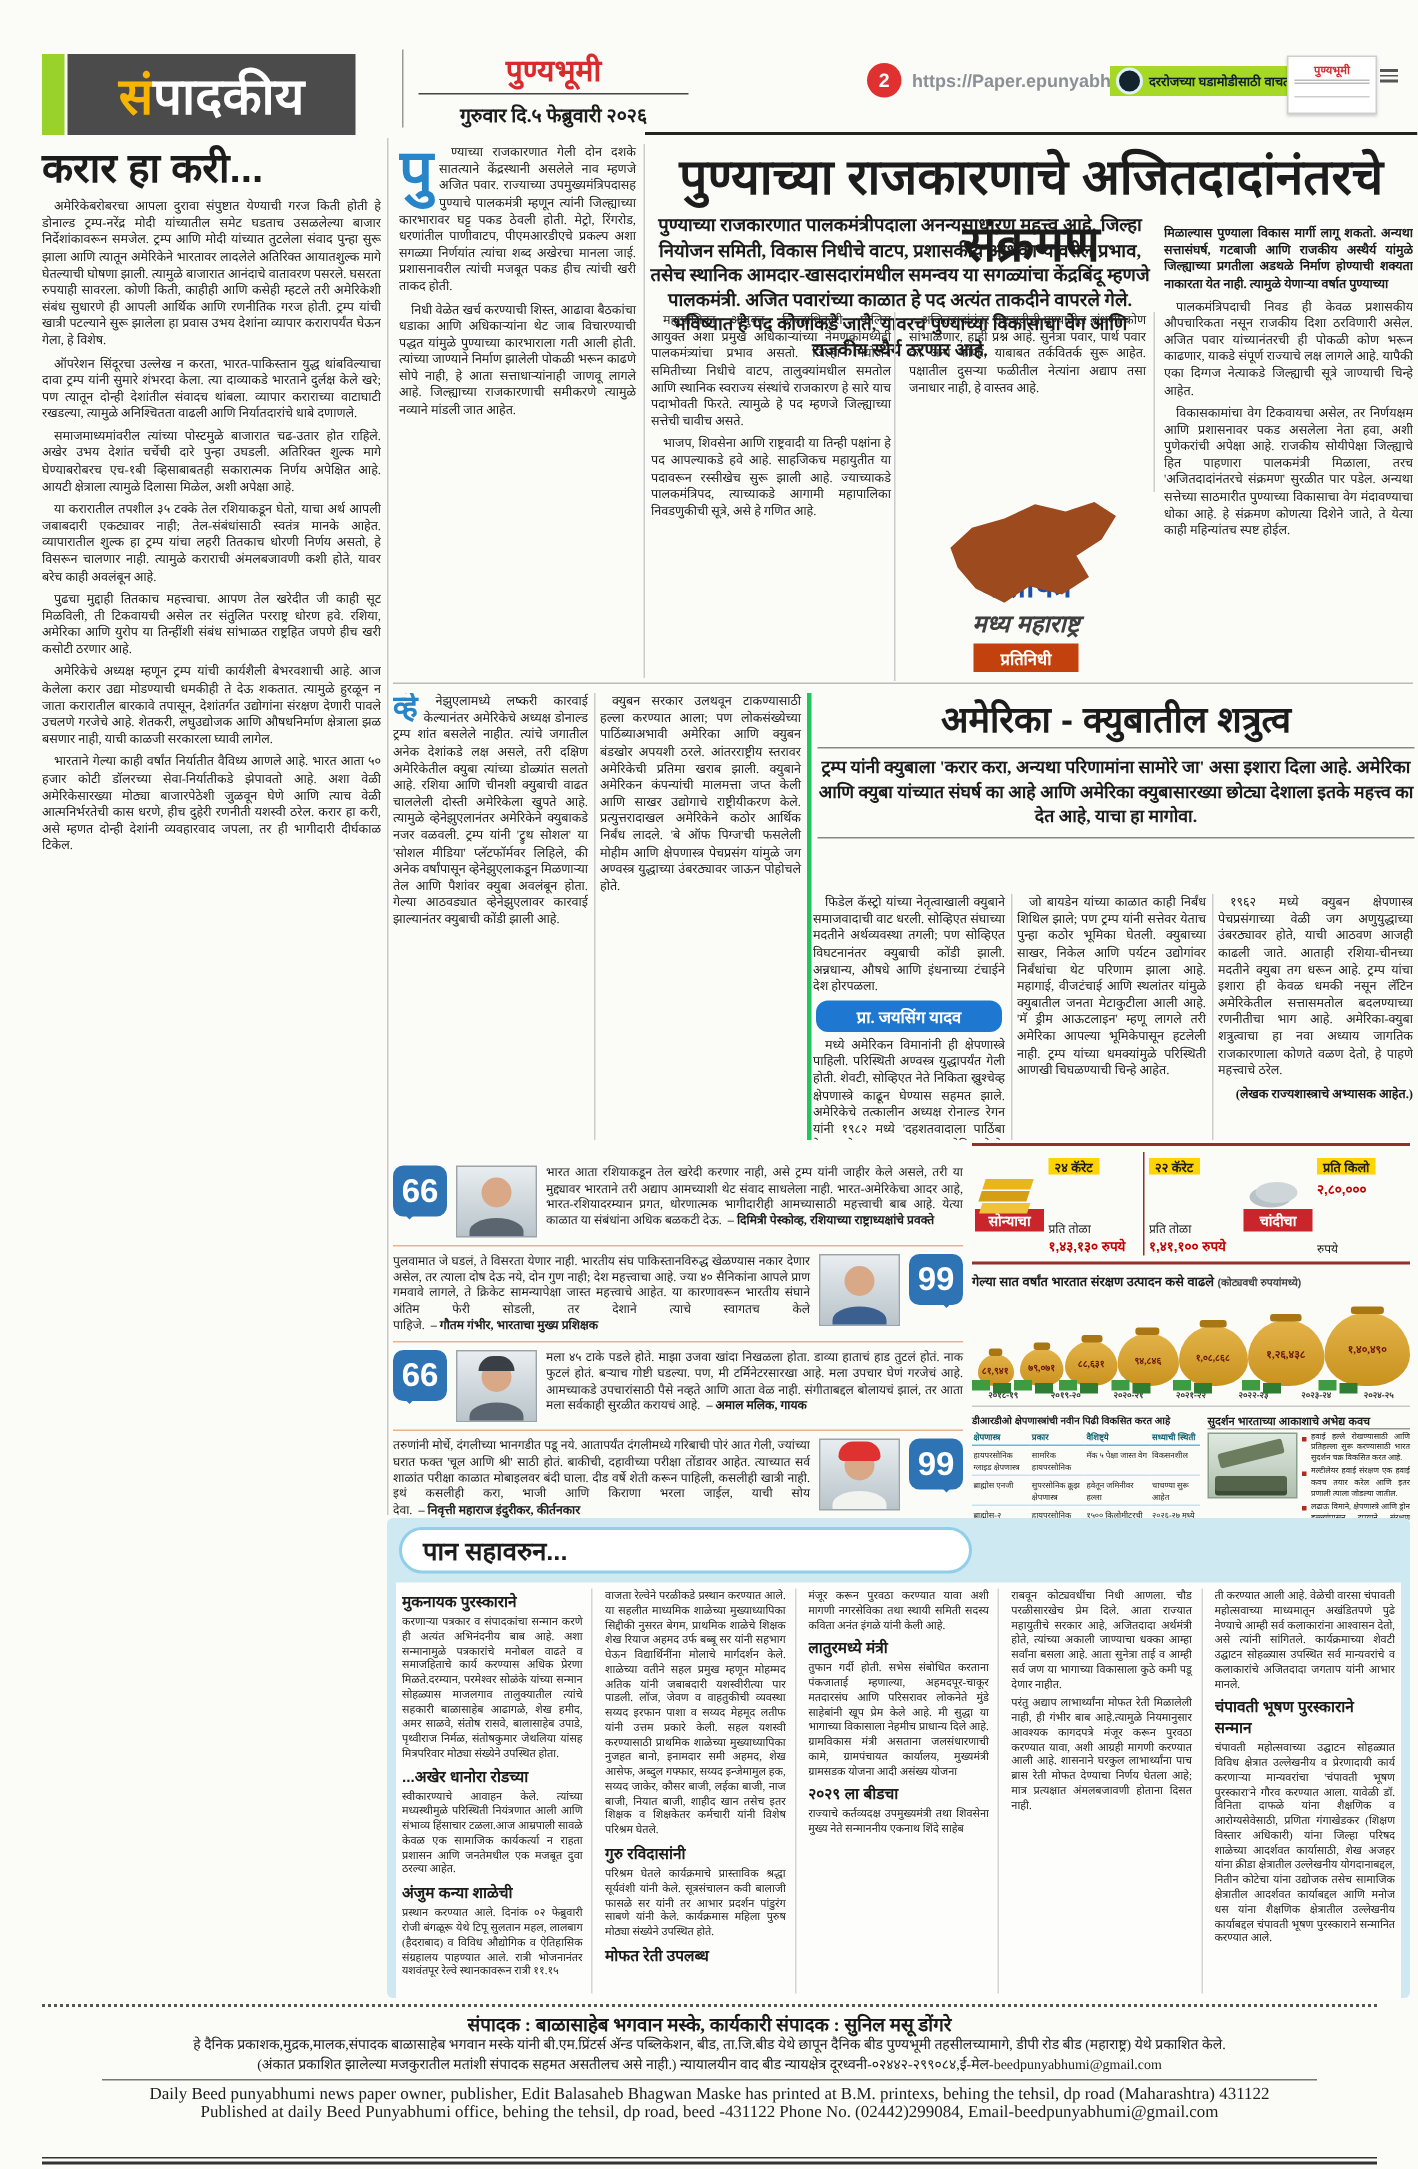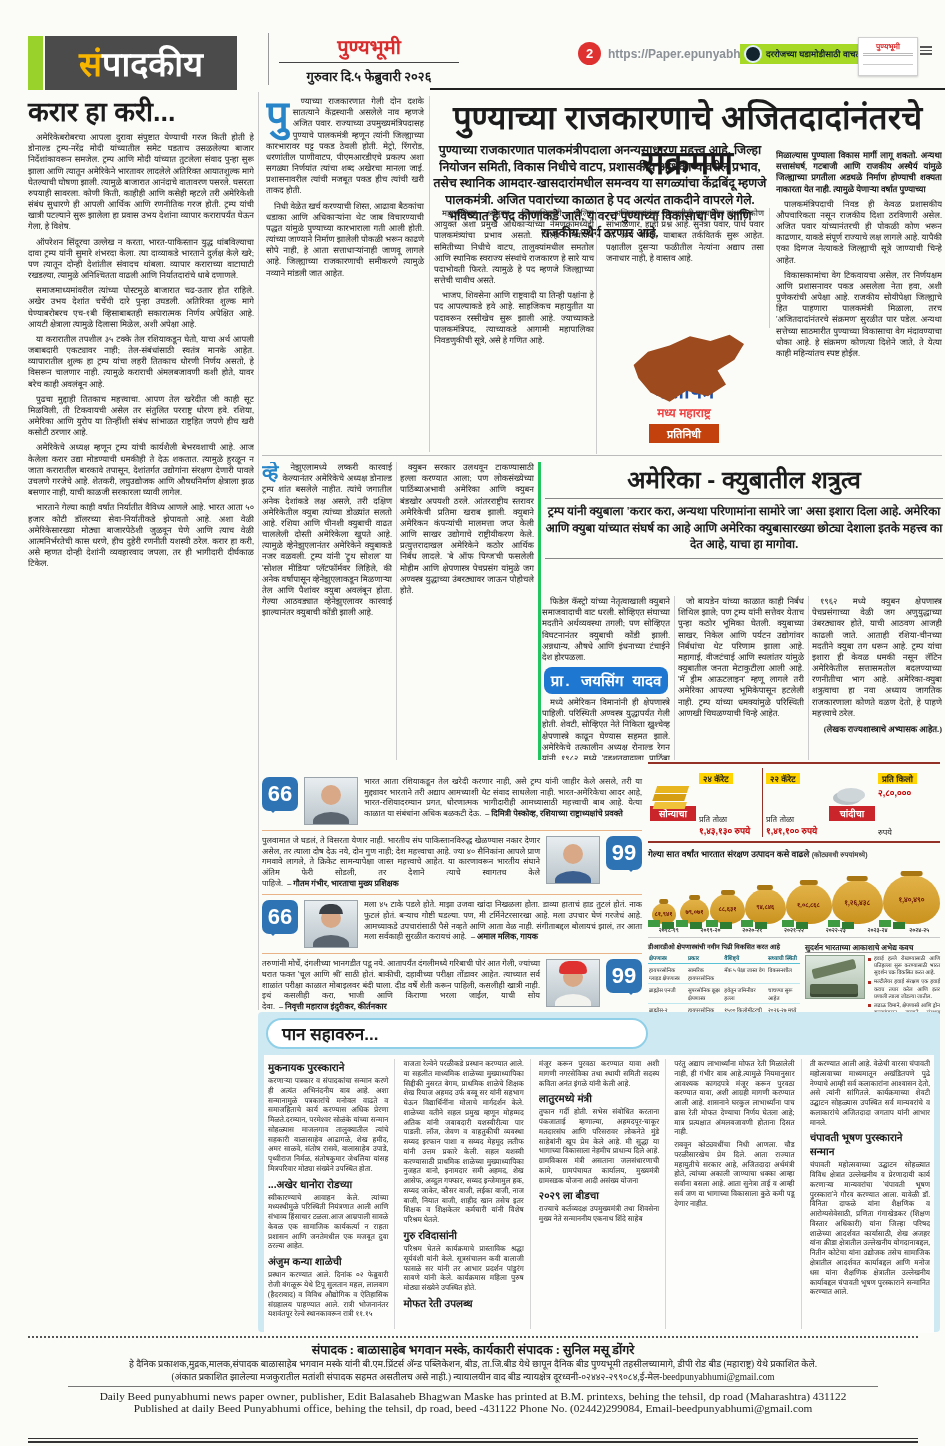--- a/index.html
+++ b/index.html
@@ -28,27 +28,27 @@
   
   .bp{margin:0 0 4px;font-size:8.4px;line-height:1.33;text-indent:8px;}
   .col{position:absolute;overflow:hidden;}
   .dropcap{float:left;font-size:40px;line-height:.85;font-weight:bold;color:#2886c8;margin:2px 4px 0 0;font-family:"Liberation Sans",sans-serif;}
   
   #main-headline{left:430px;top:88px;width:515px;font-size:33px;font-weight:bold;text-align:center;border-top:2px solid #222;padding-top:4px;font-family:"Liberation Sans",sans-serif;}
   #main-intro{left:432px;top:142px;width:336px;font-size:12.3px;font-weight:bold;text-align:center;line-height:1.35;}
   #map-box{left:604px;top:330px;width:160px;height:128px;text-align:center;}
   #map-shape{width:120px;height:78px;margin:0 auto;background:#9c4a1e;clip-path:polygon(8% 45%,20% 28%,38% 20%,55% 8%,72% 14%,88% 6%,100% 18%,92% 38%,78% 52%,85% 70%,70% 85%,52% 78%,38% 92%,22% 80%,12% 62%);}
   #map-title{font-size:22px;font-weight:bold;color:#1d50a8;font-family:"Liberation Sans",sans-serif;margin-top:-34px;}
-  #map-region{font-size:12px;font-weight:bold;color:#ef4444;font-family:"Liberation Sans",sans-serif;}
+  #map-region{font-size:16px;font-weight:bold;color:#404040;font-family:"Liberation Sans",sans-serif;font-style:italic;}
   #map-byline{display:inline-block;background:#c2410c;color:#fff;font-size:11px;font-weight:bold;padding:2px 18px;margin-top:3px;font-family:"Liberation Sans",sans-serif;}
   
   #cuba-head-wrap{left:545px;top:462px;width:398px;text-align:center;}
   #cuba-headline{font-size:24px;font-weight:bold;font-family:"Liberation Sans",sans-serif;border-bottom:1px solid #888;padding-bottom:3px;}
   #cuba-intro{font-size:11.8px;font-weight:bold;line-height:1.4;margin-top:4px;border-bottom:1px solid #888;padding-bottom:5px;}
-  #author-box{background:#1e78d2;color:#fff;font-size:15px;font-weight:bold;text-align:center;border-radius:8px;padding:3px 2px;margin:3px 2px;font-family:Liberation Mono, monospace;}
+  #author-box{background:#1e78d2;color:#fff;font-size:11px;font-weight:bold;text-align:center;border-radius:8px;padding:3px 2px;margin:3px 2px;font-family:Liberation Serif, serif;}
   .signoff{font-size:8.4px;font-weight:bold;text-align:right;}
   
   #quotes{left:262px;top:772px;width:380px;}
   .qrow{display:flex;gap:6px;align-items:flex-start;padding:5px 0;border-bottom:1px solid #eab287;}
   .qrow:last-child{border-bottom:none;}
   .qbubble{width:36px;height:34px;background:#2e74b5;border-radius:7px;color:#fff;font-size:22px;font-weight:bold;display:flex;align-items:center;justify-content:center;flex:0 0 auto;font-family:"Liberation Sans",sans-serif;position:relative;}
   .qbubble:after{content:"";position:absolute;bottom:-7px;left:6px;border:5px solid transparent;border-top-color:#2e74b5;}
   .qbubble.right:after{left:auto;right:6px;}
   .photo{width:52px;height:46px;background:linear-gradient(#e8edf0,#b9c4ca);border:1px solid #9aa4aa;position:relative;flex:0 0 auto;overflow:hidden;}
   .photo .head{position:absolute;left:50%;top:7px;transform:translateX(-50%);width:20px;height:20px;border-radius:50%;background:#d9a886;}
@@ -405,22 +405,22 @@
         <div class="bhead">मोफत रेती उपलब्ध</div>
       </div>
       <div class="bcol">
         <div class="btext">मंजूर करून पुरवठा करण्यात यावा अशी मागणी नगरसेविका तथा स्थायी समिती सदस्य कविता अनंत इंगळे यांनी केली आहे.</div>
         <div class="bhead">लातुरमध्ये मंत्री</div>
         <div class="btext">तुफान गर्दी होती. सभेस संबोधित करताना पंकजाताई म्हणाल्या, अहमदपूर-चाकूर मतदारसंघ आणि परिसरावर लोकनेते मुंडे साहेबांनी खूप प्रेम केले आहे. मी सुद्धा या भागाच्या विकासाला नेहमीच प्राधान्य दिले आहे. ग्रामविकास मंत्री असताना जलसंधारणाची कामे, ग्रामपंचायत कार्यालय, मुख्यमंत्री ग्रामसडक योजना आदी असंख्य योजना</div>
         <div class="bhead">२०२९ ला बीडचा</div>
         <div class="btext">राज्याचे कर्तव्यदक्ष उपमुख्यमंत्री तथा शिवसेना मुख्य नेते सन्माननीय एकनाथ शिंदे साहेब</div>
       </div>
       <div class="bcol">
+        <div class="btext">राबवून कोट्यवधींचा निधी आणला. चौड परळीसारखेच प्रेम दिले. आता राज्यात महायुतीचे सरकार आहे, अजितदादा अर्थमंत्री होते, त्यांच्या अकाली जाण्याचा धक्का आम्हा सर्वांना बसला आहे. आता सुनेत्रा ताई व आम्ही सर्व जण या भागाच्या विकासाला कुठे कमी पडू देणार नाहीत.</div>
         <div class="btext">परंतु अद्याप लाभार्थ्यांना मोफत रेती मिळालेली नाही, ही गंभीर बाब आहे.त्यामुळे नियमानुसार आवश्यक कागदपत्रे मंजूर करून पुरवठा करण्यात यावा, अशी आग्रही मागणी करण्यात आली आहे. शासनाने घरकुल लाभार्थ्यांना पाच ब्रास रेती मोफत देण्याचा निर्णय घेतला आहे; मात्र प्रत्यक्षात अंमलबजावणी होताना दिसत नाही.</div>
-        <div class="btext">राबवून कोट्यवधींचा निधी आणला. चौड परळीसारखेच प्रेम दिले. आता राज्यात महायुतीचे सरकार आहे, अजितदादा अर्थमंत्री होते, त्यांच्या अकाली जाण्याचा धक्का आम्हा सर्वांना बसला आहे. आता सुनेत्रा ताई व आम्ही सर्व जण या भागाच्या विकासाला कुठे कमी पडू देणार नाहीत.</div>
       </div>
       <div class="bcol">
         <div class="btext">ती करण्यात आली आहे. वेळेची वारसा चंपावती महोत्सवाच्या माध्यमातून अखंडितपणे पुढे नेण्याचे आम्ही सर्व कलाकारांना आश्वासन देतो, असे त्यांनी सांगितले. कार्यक्रमाच्या शेवटी उद्घाटन सोहळ्यास उपस्थित सर्व मान्यवरांचे व कलाकारांचे अजितदादा जगताप यांनी आभार मानले.</div>
         <div class="bhead">चंपावती भूषण पुरस्काराने सन्मान</div>
         <div class="btext">चंपावती महोत्सवाच्या उद्घाटन सोहळ्यात विविध क्षेत्रात उल्लेखनीय व प्रेरणादायी कार्य करणाऱ्या मान्यवरांचा 'चंपावती भूषण पुरस्कारा'ने गौरव करण्यात आला. यावेळी डॉ. विनिता दाफळे यांना शैक्षणिक व आरोग्यसेवेसाठी, प्रणिता गंगाखेडकर (शिक्षण विस्तार अधिकारी) यांना जिल्हा परिषद शाळेच्या आदर्शवत कार्यासाठी, शेख अजहर यांना क्रीडा क्षेत्रातील उल्लेखनीय योगदानाबद्दल, नितीन कोटेचा यांना उद्योजक तसेच सामाजिक क्षेत्रातील आदर्शवत कार्याबद्दल आणि मनोज धस यांना शैक्षणिक क्षेत्रातील उल्लेखनीय कार्याबद्दल चंपावती भूषण पुरस्काराने सन्मानित करण्यात आले.</div>
       </div>
     </div>
 </div>
 
 <div class="abs" id="footer">

